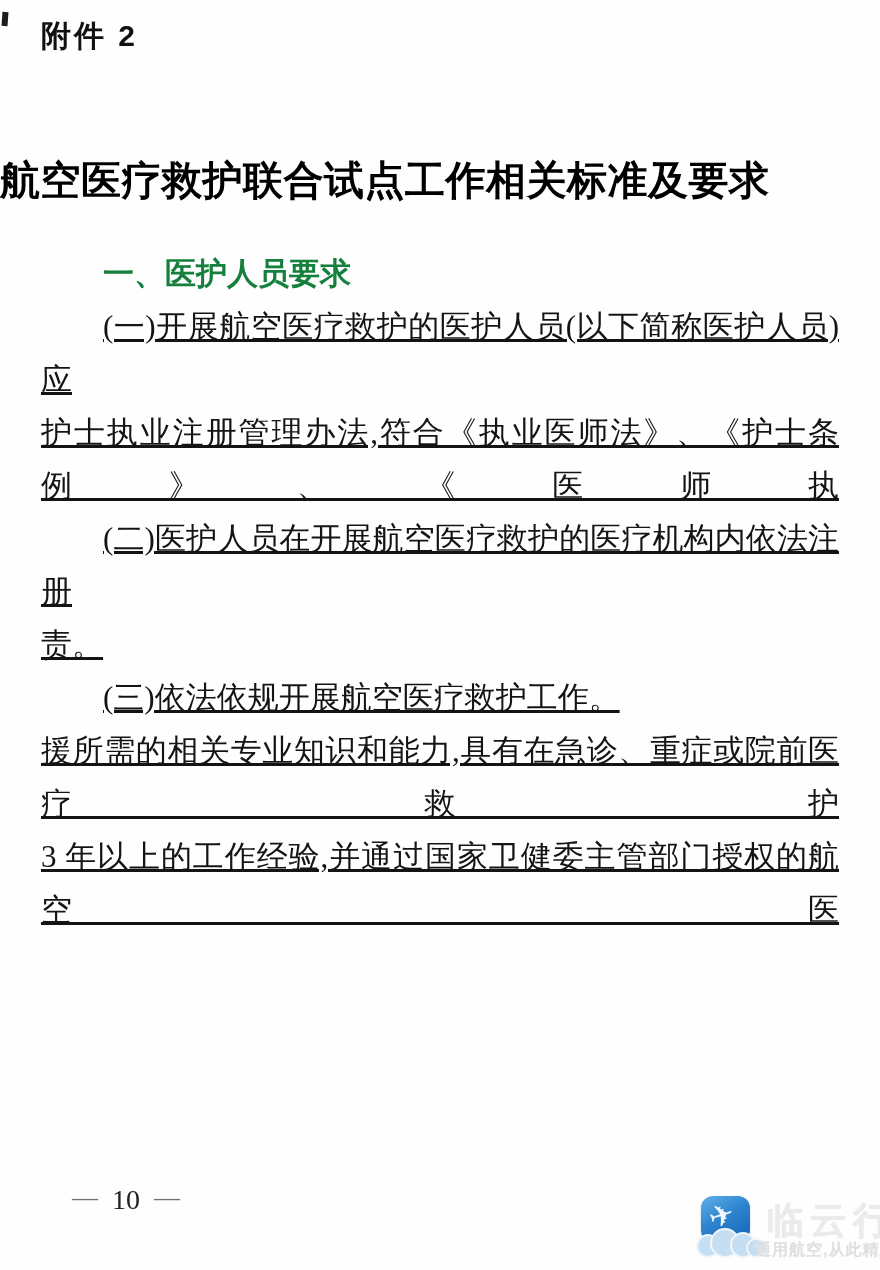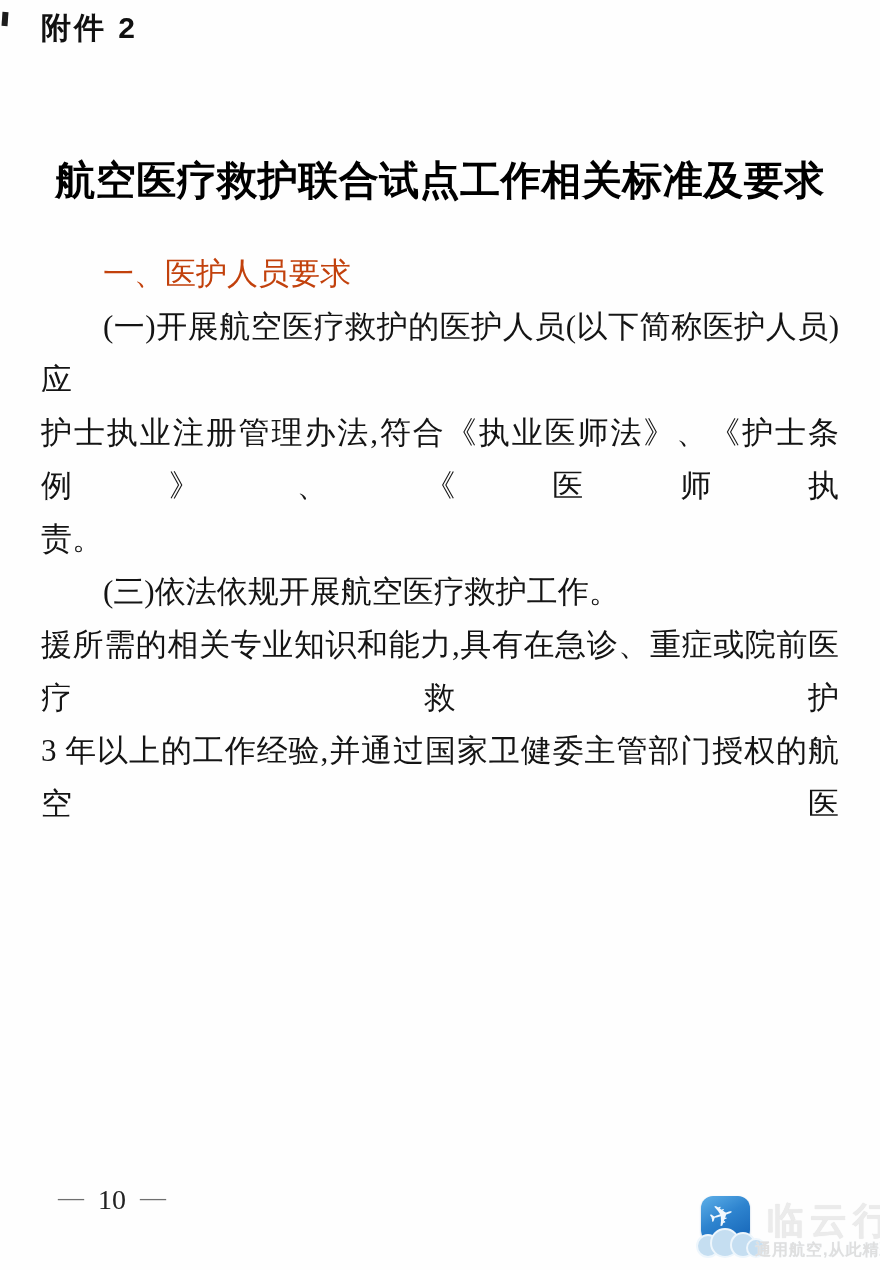--- a/index.html
+++ b/index.html
@@ -14,66 +14,66 @@
   }
   .scan-artifact {
     position: absolute;
     left: 2px; top: 12px;
     width: 6px; height: 14px;
     background: #1c1c1c;
     transform: rotate(4deg);
   }
   .attachment-label {
     position: absolute;
-    left: 41px; top: 8px;
+    left: 41px; top: 16px;
     font-family: "Liberation Sans", "DejaVu Sans", sans-serif;
     font-weight: bold;
     font-size: 30px;
     letter-spacing: 3px;
     color: #111;
   }
   .doc-title {
     position: absolute;
     left: 0; top: 126px;
     width: 880px;
-    text-align: center;
     font-weight: bold;
     font-size: 40px;
     letter-spacing: 0.5px;
     color: #000;
   }
   .doc-body {
     position: absolute;
     left: 41px; top: 247px;
     width: 798px;
     font-size: 31px;
     line-height: 53px;
     font-weight: 500;
   }
   .section-heading {
     font-family: "Liberation Sans", "DejaVu Sans", sans-serif;
-    font-weight: normal;
+    font-weight: bold;
     font-size: 31px;
     line-height: 53px;
     text-indent: 2em;
-    color: #c2410c;
+    color: #15803d;
   }
   .line {
     text-align: justify;
     white-space: nowrap;
+    text-decoration: underline;
   }
   .line.just {
     white-space: normal;
     text-align: justify;
     text-align-last: justify;
   }
   .line.indent { text-indent: 2em; }
   .page-number {
     position: absolute;
-    left: 44px; top: 1184px;
+    left: 58px; top: 1184px;
     font-size: 28px;
     color: #222;
   }
   .page-number .dash {
     color: #6f6f6f;
     font-size: 26px;
     margin: 0 14px;
     position: relative;
     top: -3px;
   }
@@ -146,20 +146,21 @@
 
   <div class="attachment-label">附件 2</div>
 
   <h1 class="doc-title">航空医疗救护联合试点工作相关标准及要求</h1>
 
   <div class="doc-body">
     <div class="section-heading">一、医护人员要求</div>
 
   <div class="line indent just">(一)开展航空医疗救护的医护人员(以下简称医护人员)应</div>
       <div class="line just">护士执业注册管理办法,符合《执业医师法》、《护士条例》、《医师执</div>
+      <div class="line indent just">(二)医护人员在开展航空医疗救护的医疗机构内依法注册</div>
       <div class="line">责。</div>
       <div class="line indent">(三)依法依规开展航空医疗救护工作。</div>
       <div class="line just">援所需的相关专业知识和能力,具有在急诊、重症或院前医疗救护</div>
       <div class="line just">3 年以上的工作经验,并通过国家卫健委主管部门授权的航空医</div>
     </div>
 
   <div class="page-number">
     <span class="dash">—</span><span>10</span><span class="dash">—</span>
   </div>
 

